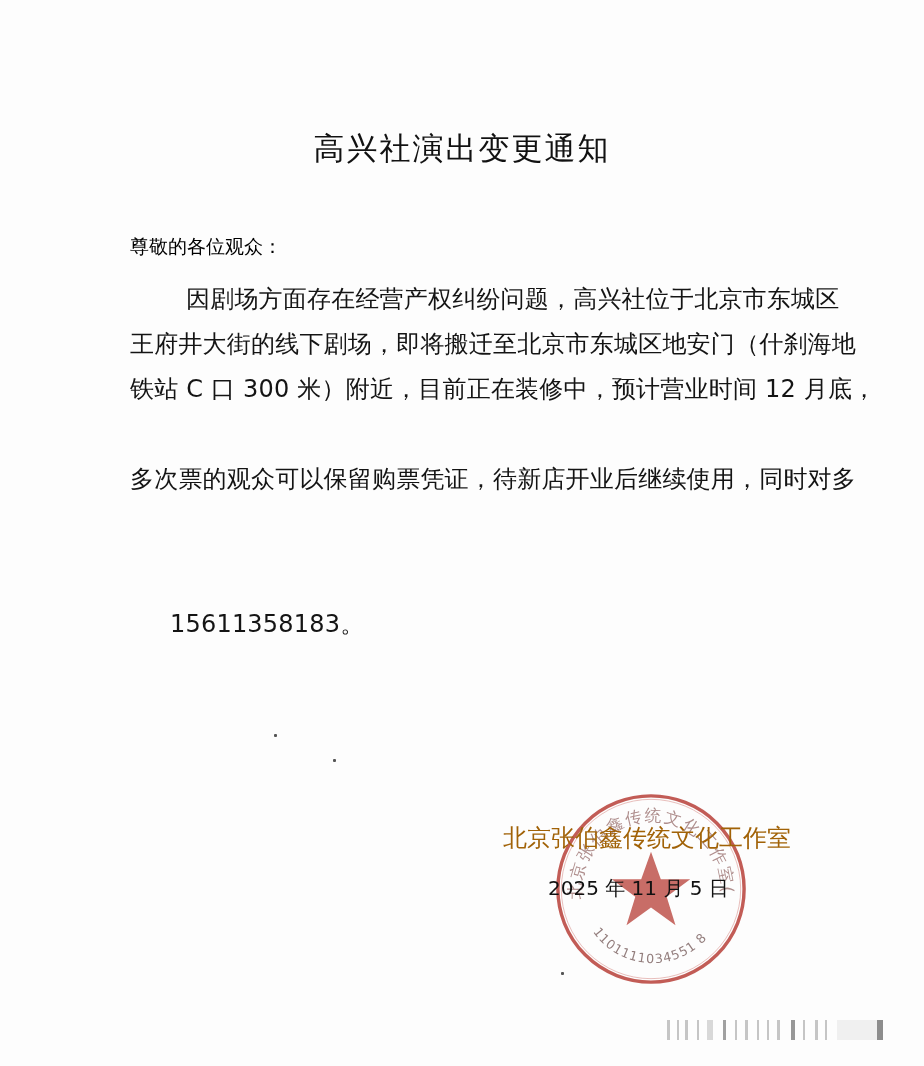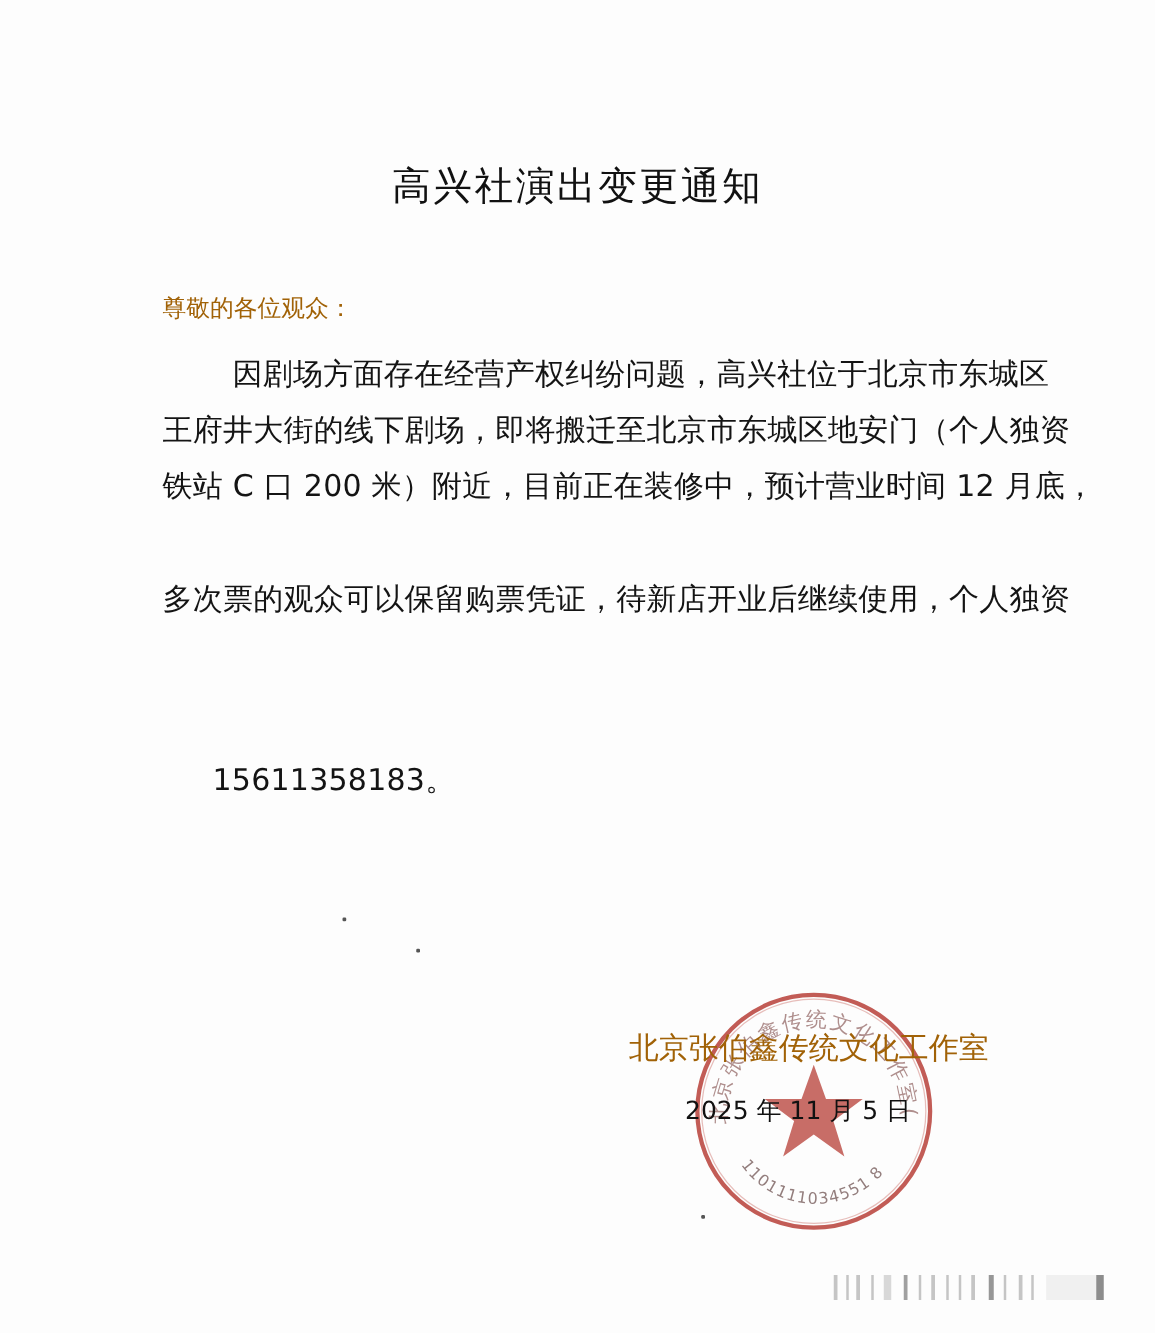--- a/index.html
+++ b/index.html
@@ -29,21 +29,21 @@
       font-size: 31px;
       letter-spacing: 2px;
       color: #111;
       font-family: "DejaVu Sans", "Liberation Sans", sans-serif;
       font-weight: normal;
     }
     .salutation {
       position: absolute;
       left: 130px; top: 234px;
       font-size: 19px;
-      color: #a16207;
+      color: #000000;
     }
     .body-line {
       position: absolute;
       left: 130px;
       font-size: 24px;
       white-space: nowrap;
       color: #141414;
       font-family: "DejaVu Sans", "Liberation Sans", sans-serif;
       letter-spacing: 0.2px;
     }
@@ -89,23 +89,23 @@
 </head>
 <body>
 
 <div class="page">
 
   <div class="title">高兴社演出变更通知</div>
 
   <div class="salutation">尊敬的各位观众：</div>
 
   <div class="body-line indent" style="top:283px;">因剧场方面存在经营产权纠纷问题，高兴社位于北京市东城区</div>
-  <div class="body-line" style="top:328px;">王府井大街的线下剧场，即将搬迁至北京市东城区地安门（个人独资</div>
-  <div class="body-line" style="top:373px;">铁站 C 口 200 米）附近，目前正在装修中，预计营业时间 12 月底，</div>
-  <div class="body-line" style="top:463px;">多次票的观众可以保留购票凭证，待新店开业后继续使用，个人独资</div>
+  <div class="body-line" style="top:328px;">王府井大街的线下剧场，即将搬迁至北京市东城区地安门（什刹海地</div>
+  <div class="body-line" style="top:373px;">铁站 C 口 300 米）附近，目前正在装修中，预计营业时间 12 月底，</div>
+  <div class="body-line" style="top:463px;">多次票的观众可以保留购票凭证，待新店开业后继续使用，同时对多</div>
   <div class="body-line" style="top:608px;margin-left:40px;">15611358183。</div>
 
   <div class="speck" style="left:274px; top:734px;"></div>
   <div class="speck" style="left:333px; top:759px;"></div>
   <div class="speck" style="left:561px; top:972px;"></div>
 
   <svg class="seal" viewBox="0 0 200 200">
     <defs>
       <path id="topArc" d="M 30 118 A 72 72 0 1 1 172 110"></path>
       <path id="bottomArc" d="M 34 132 A 74 74 0 0 0 168 134"></path>

